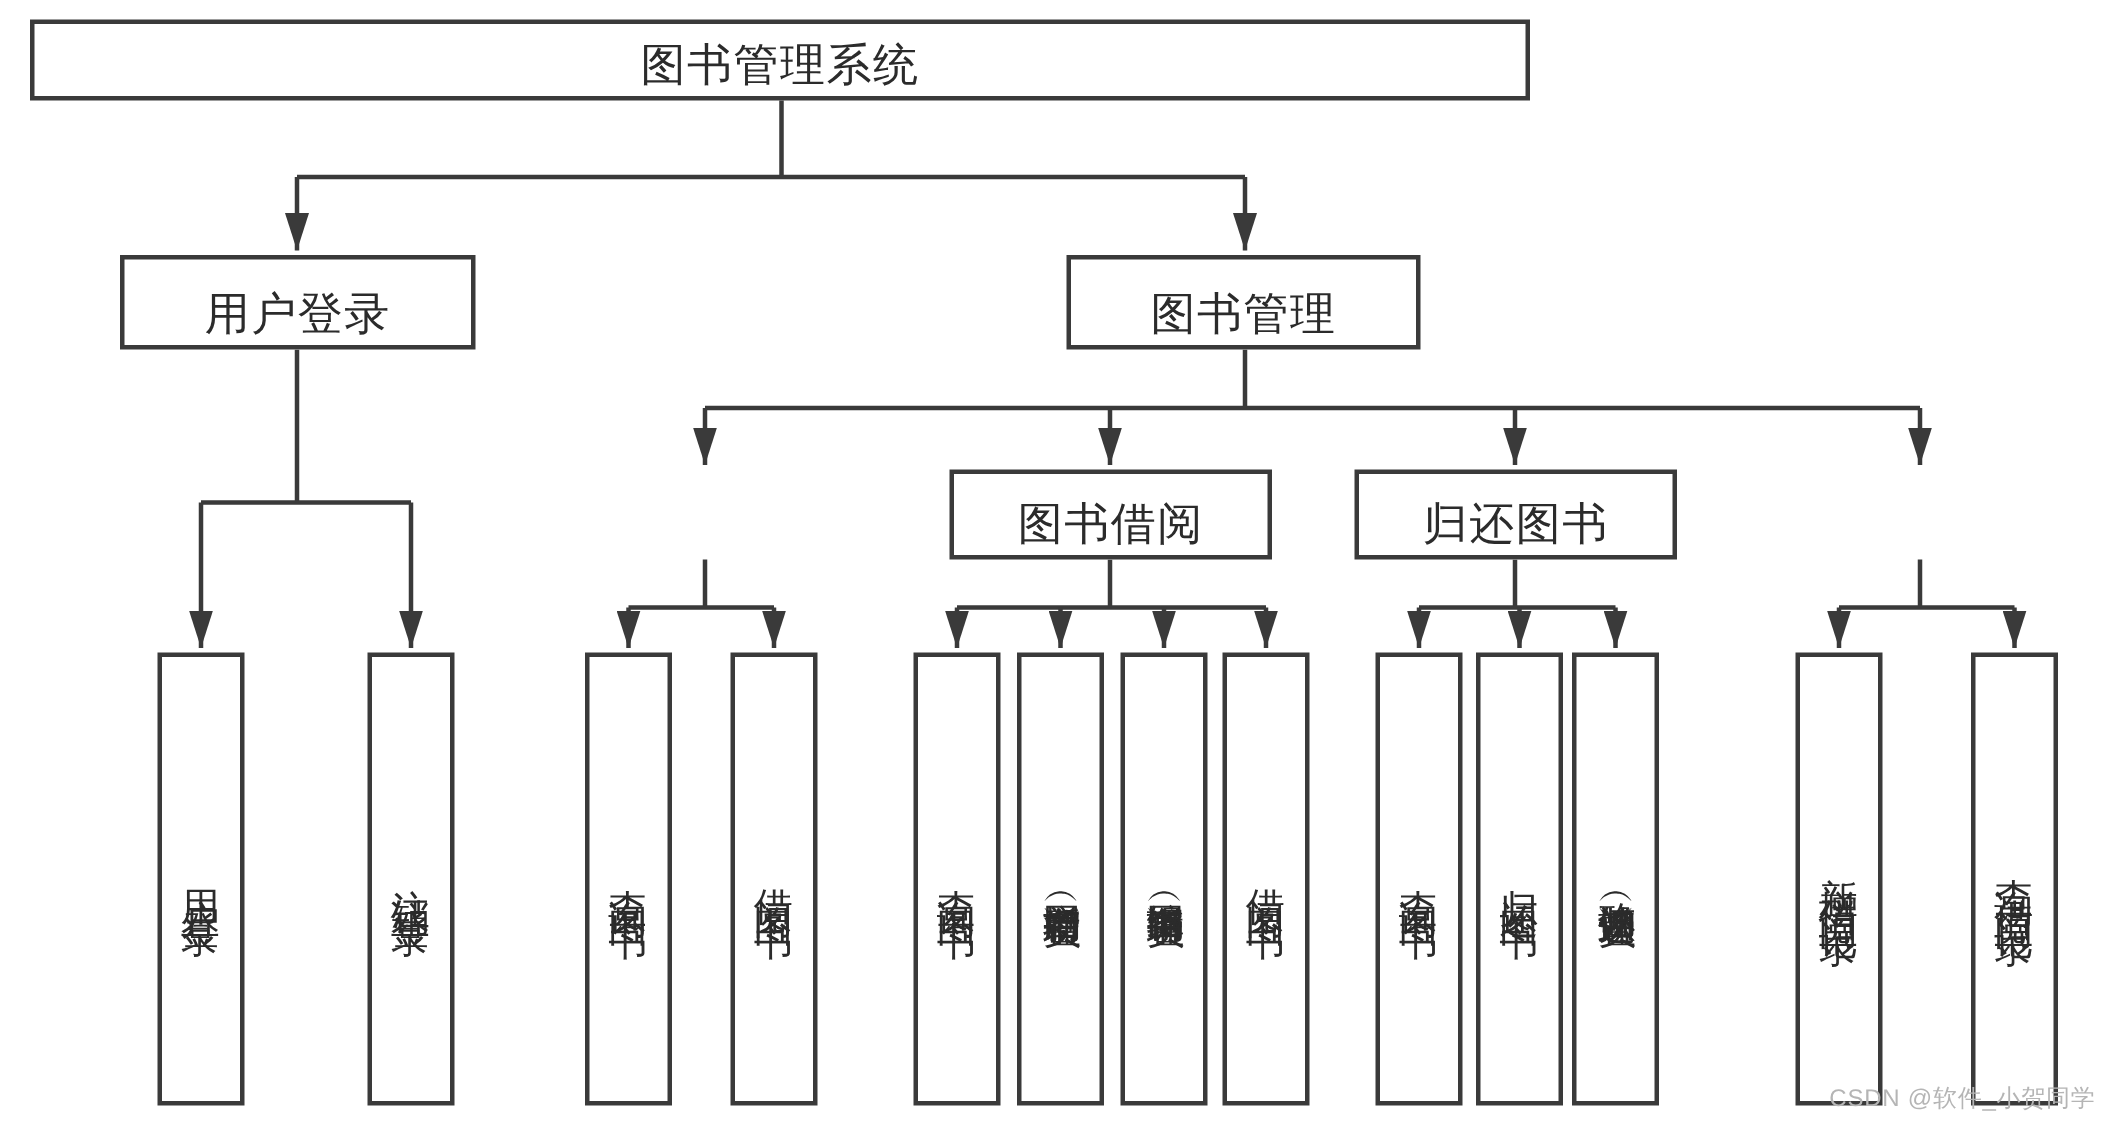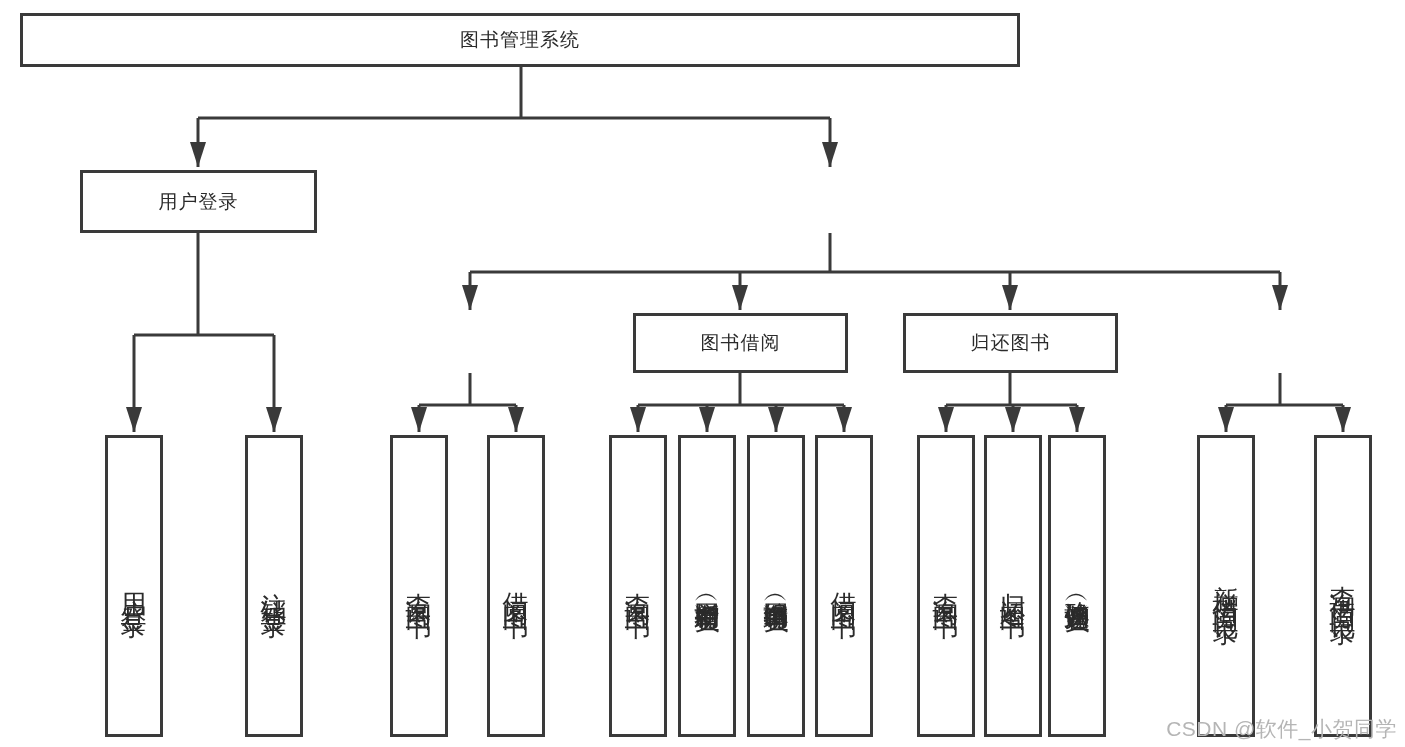--- a/index.html
+++ b/index.html
@@ -35,40 +35,40 @@
   .node {
     position: absolute;
     background: var(--background);
     border: 3px solid var(--line);
     display: flex;
     align-items: center;
     justify-content: center;
     color: var(--text);
     z-index: 1;
   }
-  .hnode { font-size: 19px; letter-spacing: 1px; }
+  .hnode { font-size: 30px; letter-spacing: 1px; align-items: flex-end; }
   .root { left: 20px;  top: 13px;  width: 1000px; height: 54px; }
   .l2   { top: 170px; width: 237px; height: 63px; }
   .l2-user { left: 80px; }
   .l2-mgmt { left: 711px; width: 236px; }
   .l3   { top: 313px; width: 215px; height: 60px; }
   .leaf { top: 435px; width: 58px; height: 302px; }
   .vtext {
     writing-mode: vertical-rl;
     text-orientation: mixed;
     font-size: 26px;
     letter-spacing: 7px;
     line-height: 1;
     white-space: nowrap;
   }
   .leaf.long .vtext { font-size: 25px; letter-spacing: 1px; }
   .watermark {
     position: absolute;
     right: 8px; bottom: 4px;
-    font-size: 21px;
+    font-size: 16px;
     color: var(--watermark);
     letter-spacing: 0.5px;
     z-index: 2;
   }
 </style>
 </head>
 <body>
 
 <div class="canvas">
 
@@ -127,20 +127,23 @@
     </g>
   </svg>
 
   <div class="node hnode root">
     <span>图书管理系统</span>
   </div>
 
   <div class="node hnode l2 l2-user">
     <span>用户登录</span>
   </div>
+  <div class="node hnode l2 l2-mgmt">
+    <span>图书管理</span>
+  </div>
 
   <div class="node hnode l3" style="left:633px">
     <span>图书借阅</span>
   </div>
   <div class="node hnode l3" style="left:903px">
     <span>归还图书</span>
   </div>
 
   <div class="node leaf" style="left:105px">
     <span class="vtext">用户登录</span>

